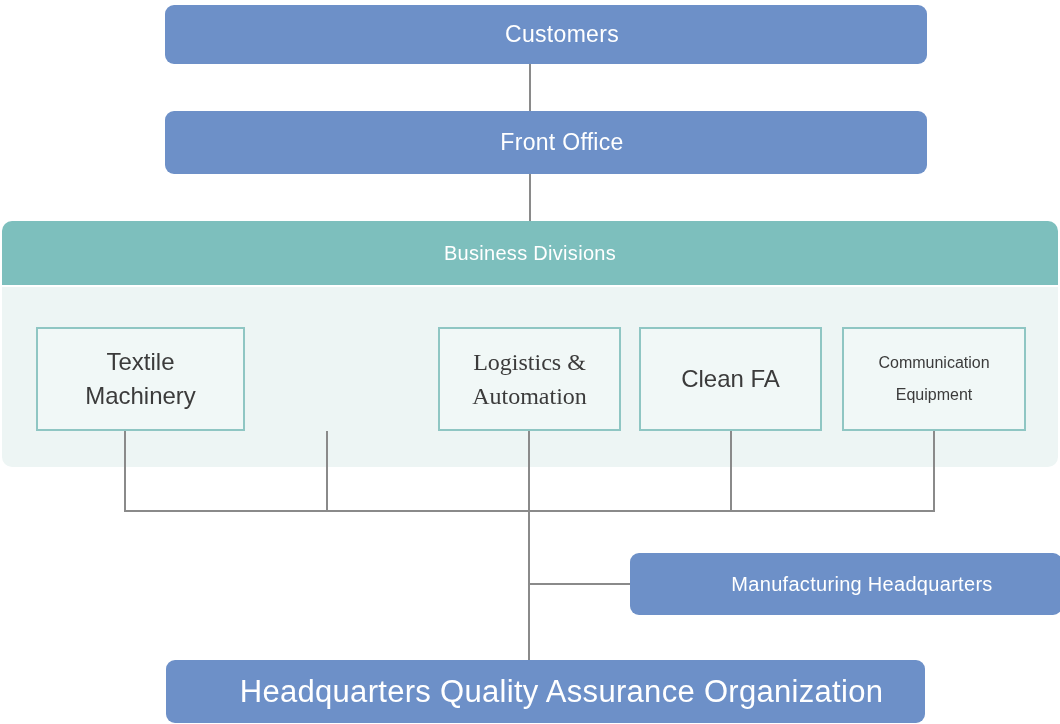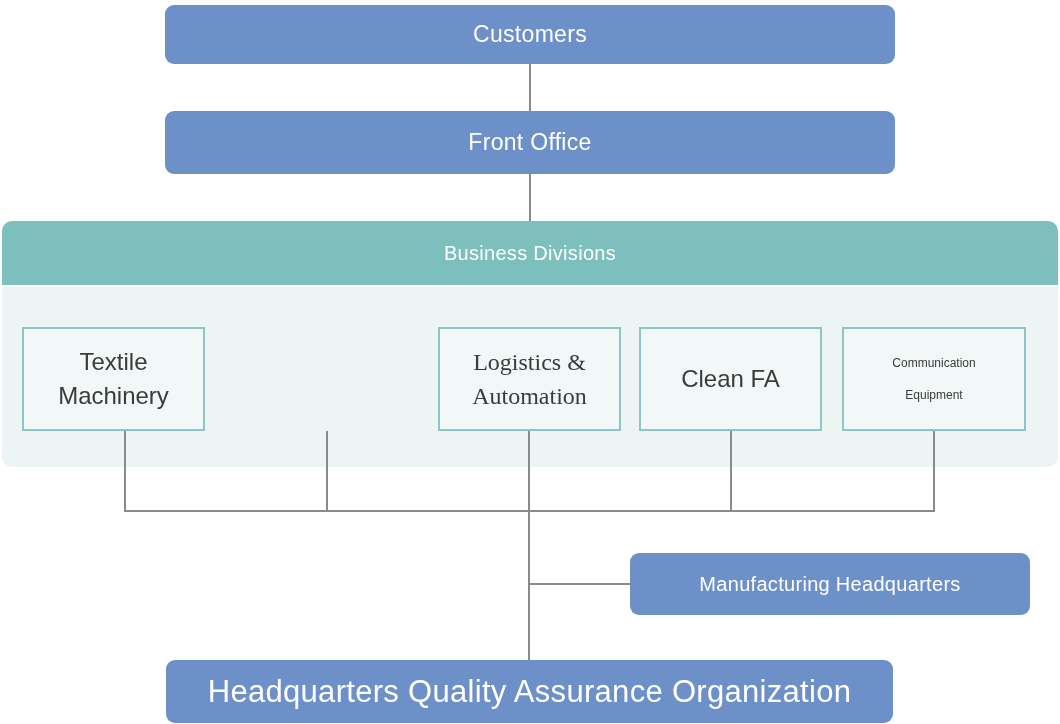--- a/index.html
+++ b/index.html
@@ -20,20 +20,21 @@
   
   .blue-node {
     background: var(--node-blue, #6d90c8);
     color: var(--text-light, #ffffff);
     border-radius: 9px;
     display: flex;
     align-items: center;
     justify-content: center;
     font-size: 23px;
     letter-spacing: 0.3px;
+    padding-left: 32px;
   }
 
   
   .bd-header {
     background: var(--header-teal, #7dbfbd);
     color: var(--text-light, #ffffff);
     border-radius: 10px 10px 0 0;
     display: flex;
     align-items: center;
     justify-content: center;
@@ -52,21 +53,21 @@
     box-sizing: border-box;
     color: var(--text-dark, #3b3b3b);
     display: flex;
     flex-direction: column;
     align-items: center;
     justify-content: center;
     text-align: center;
     font-size: 24px;
     line-height: 34px;
   }
-  .division.condensed { font-size: 12px; line-height: 32px; text-align: center; }
+  .division.condensed { font-size: 16px; line-height: 32px; text-align: center; }
 
   
   .line {
     background: var(--connector-gray, #8a8a8a);
   }
 </style>
 </head>
 <body>
 
 <div class="canvas">
@@ -94,21 +95,21 @@
   <div class="abs line" style="left:528px; top:431px; width:2px; height:80px;"></div>
   <div class="abs line" style="left:730px; top:431px; width:2px; height:80px;"></div>
   <div class="abs line" style="left:933px; top:431px; width:2px; height:80px;"></div>
 
   <div class="abs line" style="left:124px; top:510px; width:811px; height:2px;"></div>
 
   <div class="abs line" style="left:528px; top:510px; width:2px; height:150px;"></div>
 
   <div class="abs line" style="left:528px; top:583px; width:102px; height:2px;"></div>
 
-  <div class="abs division" style="left:22px; top:327px; width:183px; height:104px;">
+  <div class="abs division" style="left:36px; top:327px; width:209px; height:104px;">
     <span>Textile</span>
     <span>Machinery</span>
   </div>
   <div class="abs division" style="left:438px; top:327px; width:183px; height:104px;font-family:Liberation Serif, serif;">
     <span>Logistics &amp;</span>
     <span>Automation</span>
   </div>
   <div class="abs division" style="left:639px; top:327px; width:183px; height:104px;">
     <span>Clean FA</span>
     <span></span>

